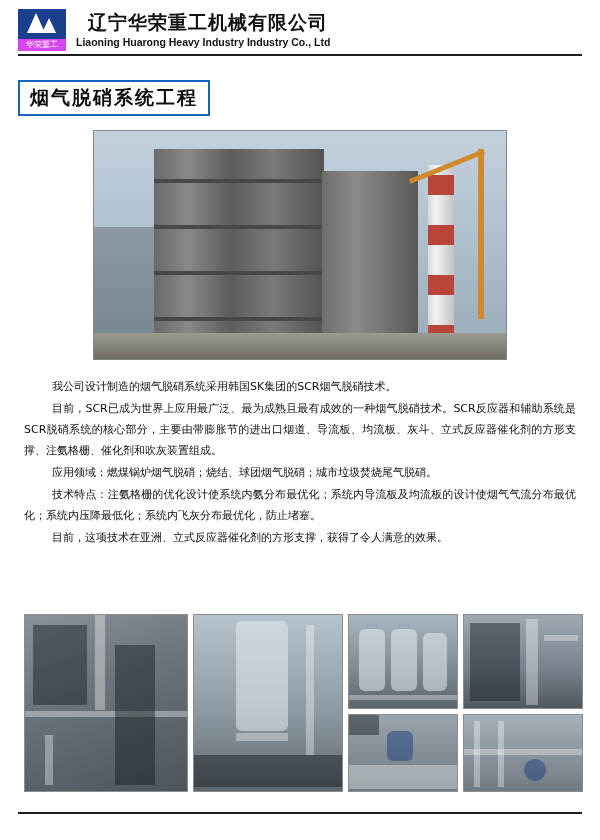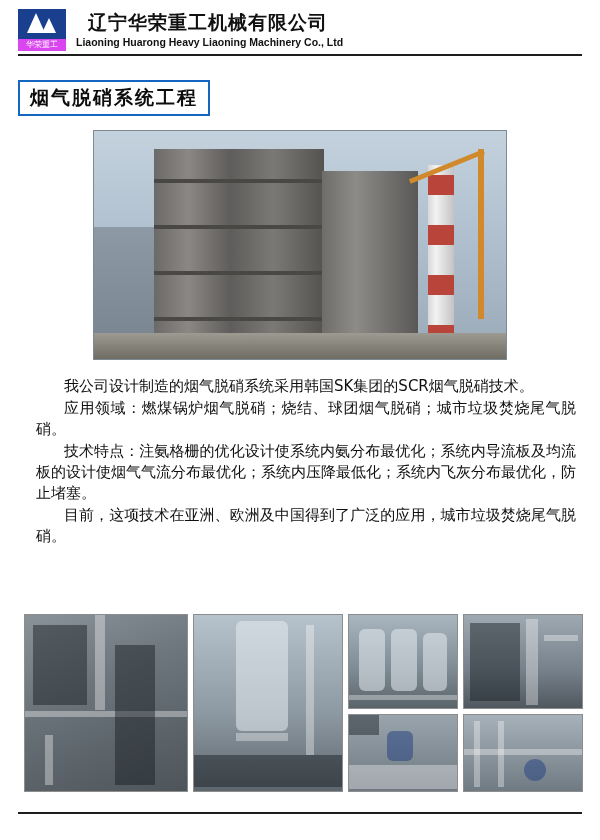--- a/index.html
+++ b/index.html
@@ -178,23 +178,23 @@
     transform: rotate(-22deg);
     transform-origin: right center;
   }
   .hero .ground {
     position: absolute; left:0; right:0; bottom:0; height: 26px;
     background: linear-gradient(180deg,#9d9a92 0%, #6f6c64 100%);
   }
 
   
   .body-text {
-    margin: 16px 24px 0 36px;
+    margin: 16px 24px 0 24px;
     font-family: "DejaVu Sans", sans-serif;
-    font-size: 15px;
+    font-size: 11px;
     line-height: 21px;
     color: #0f0f0f;
     text-align: justify;
   }
   .body-text p {
     margin: 0 0 1px 0;
     text-indent: 28px;
   }
 
   
@@ -262,21 +262,21 @@
 <div class="page">
 
   
   <div class="header">
     <div class="logo">
       <div class="logo-mark"></div>
       <div class="logo-text">华荣重工</div>
     </div>
     <div class="company-block">
       <div class="company-cn">辽宁华荣重工机械有限公司</div>
-      <div class="company-en">Liaoning Huarong Heavy Liaoning Machinery Co., Ltd</div>
+      <div class="company-en">Liaoning Huarong Heavy Industry Industry Co., Ltd</div>
     </div>
   </div>
   <div class="header-rule"></div>
 
   
   <div class="title-wrap">
     <div class="title-banner">
       <div class="title-text">烟气脱硝系统工程</div>
     </div>
   </div>
@@ -299,23 +299,24 @@
       <div class="red" style="top:160px;"></div>
     </div>
     <div class="crane-jib"></div>
     <div class="crane-mast"></div>
     <div class="ground"></div>
   </div>
 
   
   <div class="body-text">
     <p>我公司设计制造的烟气脱硝系统采用韩国SK集团的SCR烟气脱硝技术。</p>
+    <p>目前，SCR已成为世界上应用最广泛、最为成熟且最有成效的一种烟气脱硝技术。SCR反应器和辅助系统是SCR脱硝系统的核心部分，主要由带膨胀节的进出口烟道、导流板、均流板、灰斗、立式反应器催化剂的方形支撑、注氨格栅、催化剂和吹灰装置组成。</p>
     <p>应用领域：燃煤锅炉烟气脱硝；烧结、球团烟气脱硝；城市垃圾焚烧尾气脱硝。</p>
     <p>技术特点：注氨格栅的优化设计使系统内氨分布最优化；系统内导流板及均流板的设计使烟气气流分布最优化；系统内压降最低化；系统内飞灰分布最优化，防止堵塞。</p>
-    <p>目前，这项技术在亚洲、欧洲及中国得到了广泛的应用，城市垃圾焚烧尾气脱硝。</p>
+    <p>目前，这项技术在亚洲、立式反应器催化剂的方形支撑，获得了令人满意的效果。</p>
   </div>
 
   
   <div class="gallery">
     <div class="cell c1">
       <div class="dark" style="left:8px;top:10px;width:54px;height:80px;"></div>
       <div class="pipe" style="left:70px;top:0;width:10px;height:95px;"></div>
       <div class="pipe" style="left:0;top:96px;width:162px;height:6px;"></div>
       <div class="dark" style="left:90px;top:30px;width:40px;height:140px;"></div>
       <div class="pipe" style="left:20px;top:120px;width:8px;height:50px;"></div>

